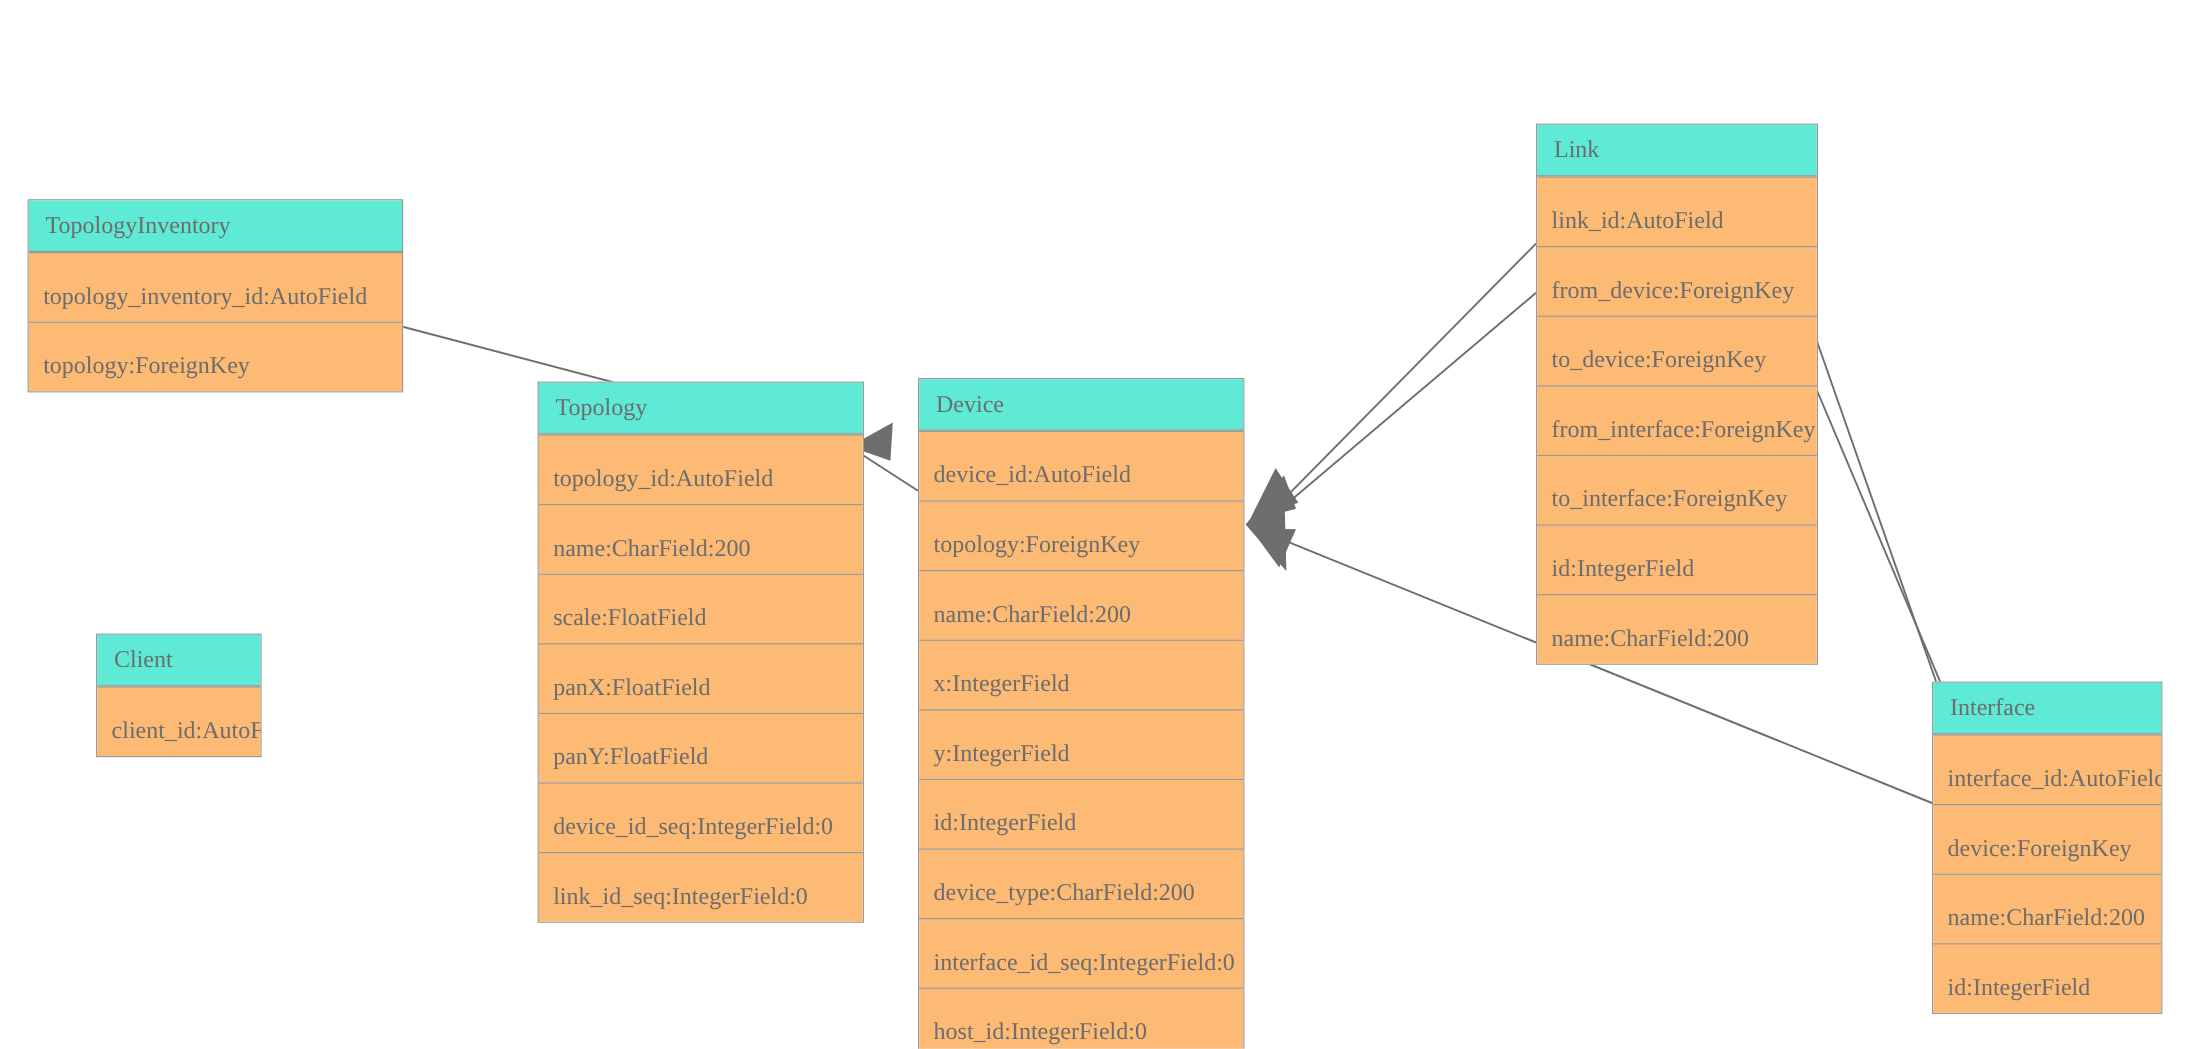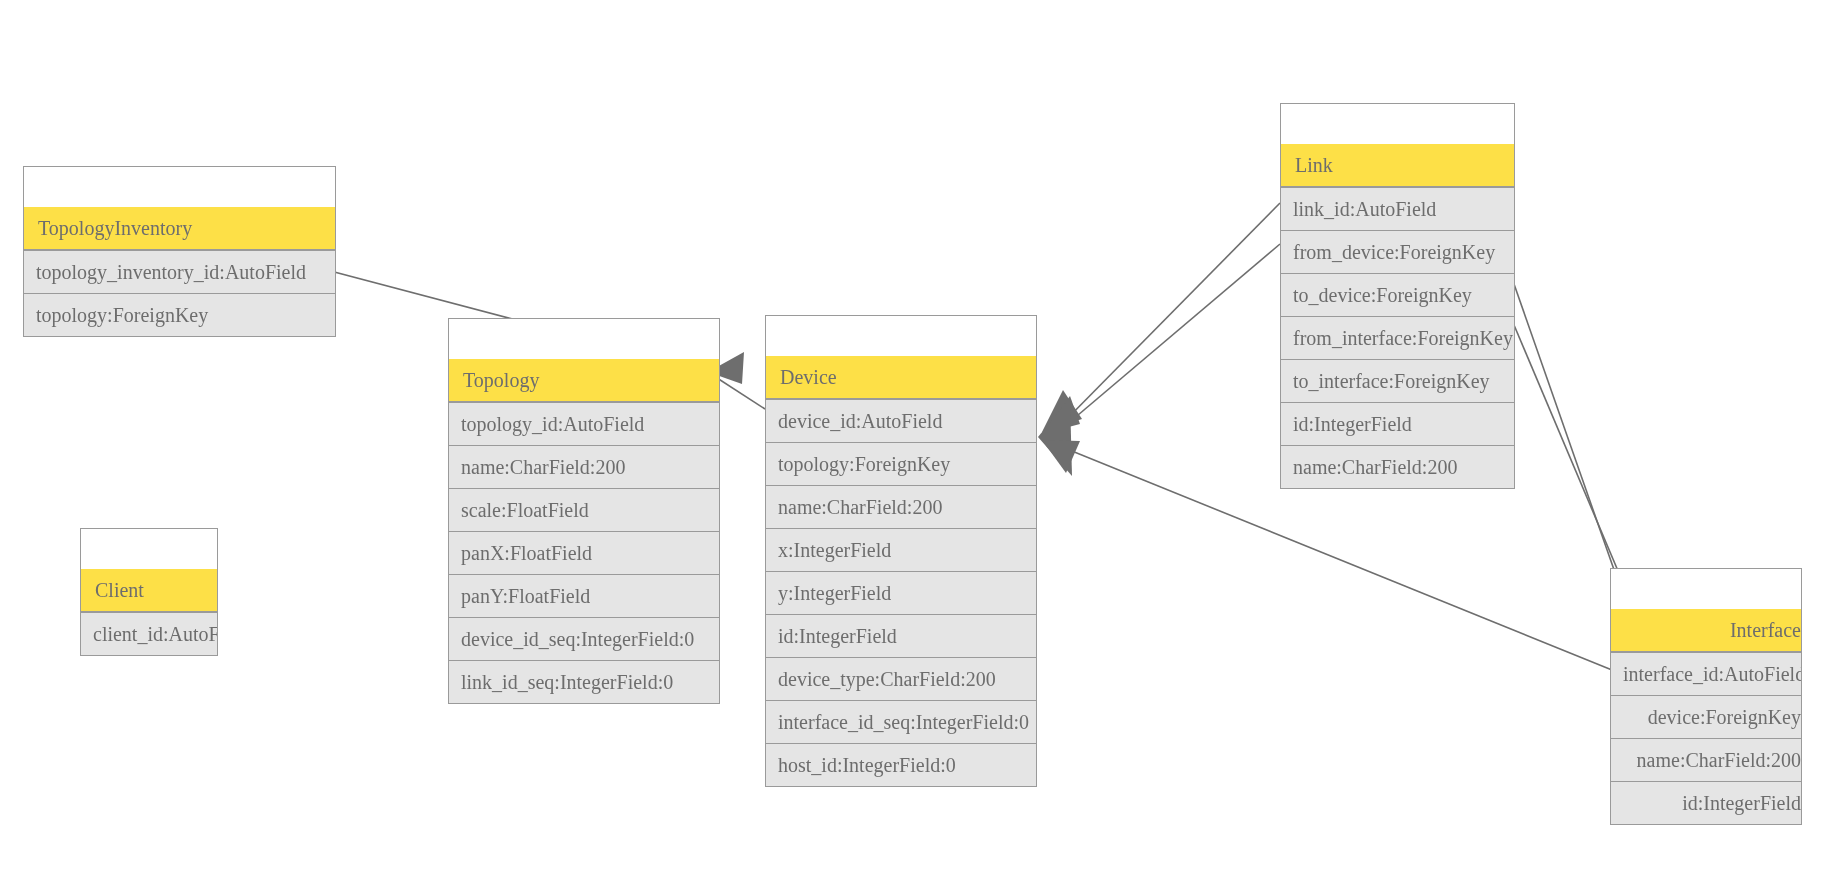--- a/index.html
+++ b/index.html
@@ -30,40 +30,39 @@
   }
   .entity {
     position: absolute;
     box-sizing: border-box;
     border: 1.6px solid #9a9a9a;
     background: #ffffff;
     z-index: 5;
   }
   .entity-header {
     box-sizing: border-box;
-    background: #fde047;
+    background: #5eead4;
     border-bottom: 1.6px solid #9a9a9a;
     color: #6d6d6d;
     font-size: 20px;
     line-height: 1;
     padding: 11px 0 11px 14px;
     white-space: nowrap;
     overflow: hidden;
-    margin-top: 40px;
   }
   .entity-field {
     box-sizing: border-box;
     border-top: 1.4px solid #9a9a9a;
     color: #6d6d6d;
     font-size: 20px;
     line-height: 1;
-    padding: 11px 0 11px 12px;
+    padding: 26px 0 11px 12px;
     white-space: nowrap;
     overflow: hidden;
-    background: #e5e5e5;
+    background: #fdba74;
   }
   .entity-field:first-of-type {
     border-top: none;
   }
 </style>
 </head>
 <body>
 
 <div id="canvas">
 
@@ -146,21 +145,21 @@
       <div class="entity" style="left: 1280px; top: 103px; width: 235px;">
         <div class="entity-header">Link</div>
         <div class="entity-field">link_id:AutoField</div>
         <div class="entity-field">from_device:ForeignKey</div>
         <div class="entity-field">to_device:ForeignKey</div>
         <div class="entity-field">from_interface:ForeignKey</div>
         <div class="entity-field">to_interface:ForeignKey</div>
         <div class="entity-field">id:IntegerField</div>
         <div class="entity-field">name:CharField:200</div>
       </div>
-      <div class="entity" style="left: 1610px; top: 568px; width: 192px; text-align: right;">
+      <div class="entity" style="left: 1610px; top: 568px; width: 192px;">
         <div class="entity-header">Interface</div>
         <div class="entity-field">interface_id:AutoField</div>
         <div class="entity-field">device:ForeignKey</div>
         <div class="entity-field">name:CharField:200</div>
         <div class="entity-field">id:IntegerField</div>
       </div>
     </div>
 </div>
 
 </body></html>

